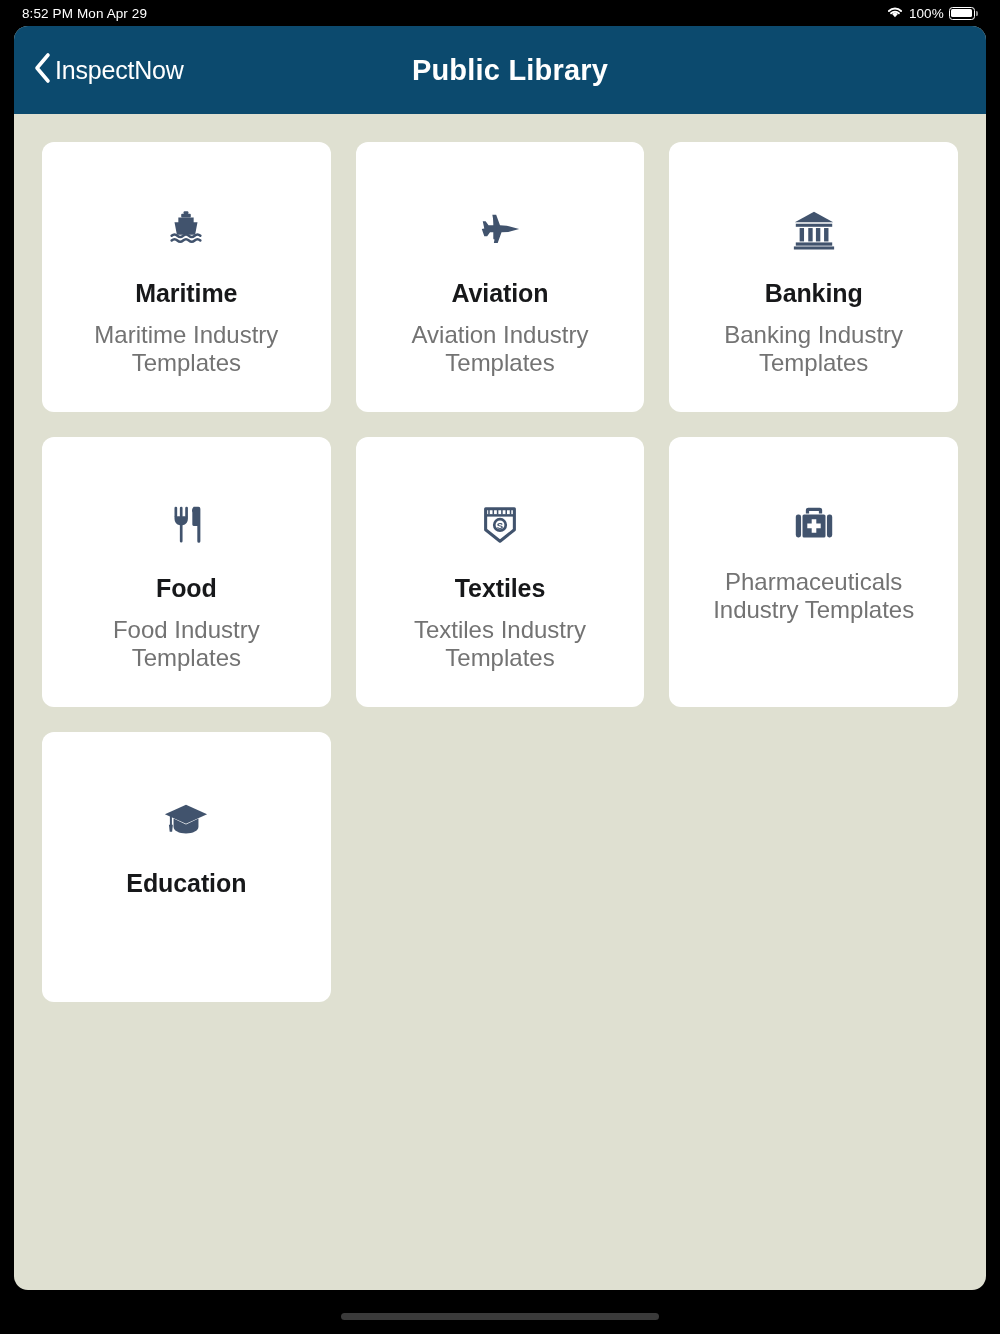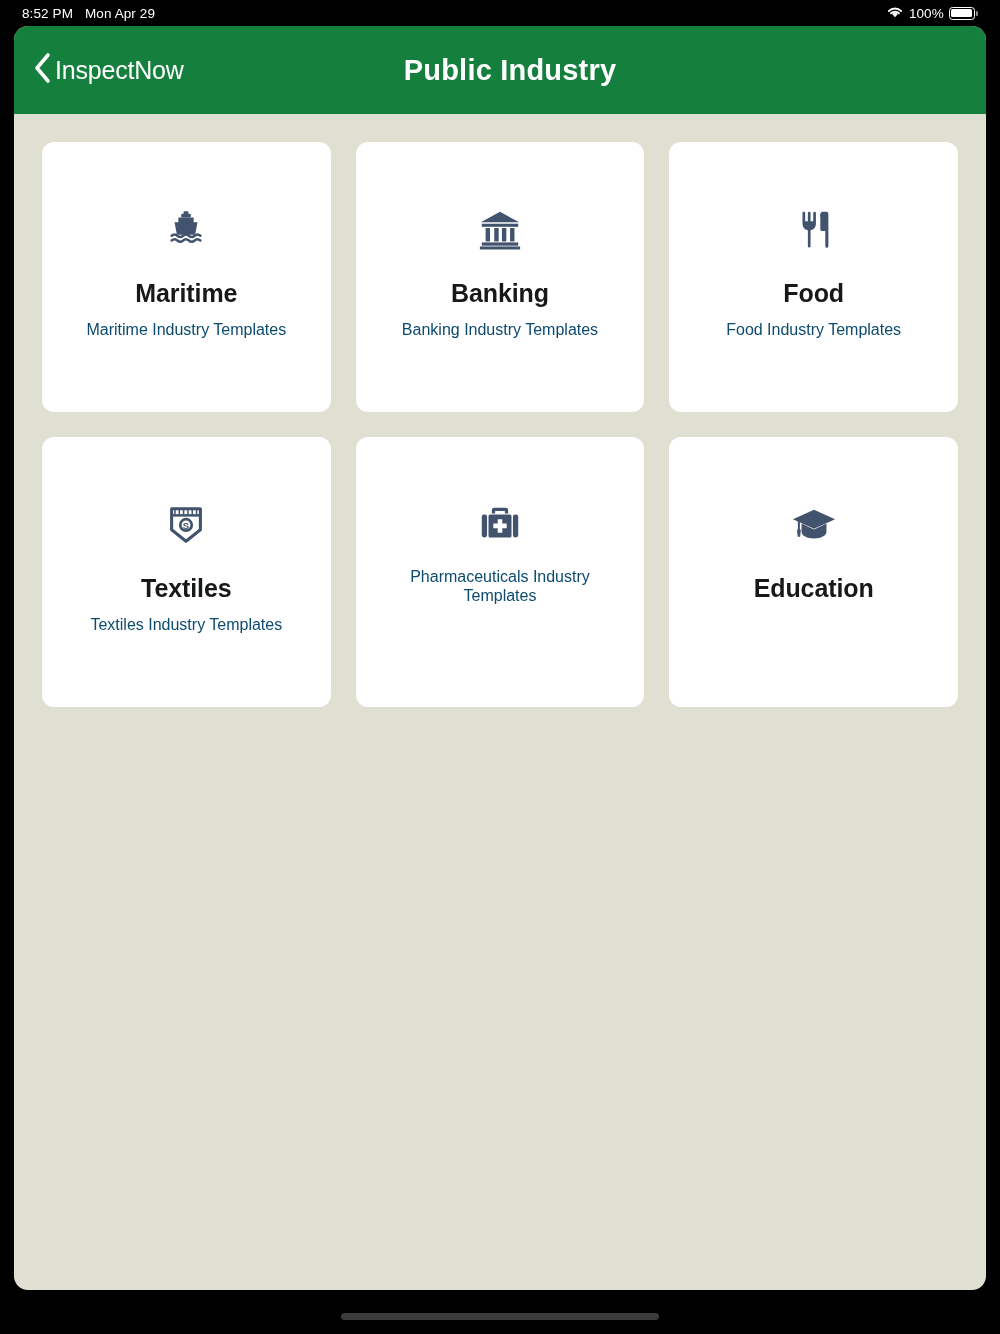--- a/index.html
+++ b/index.html
@@ -30,21 +30,21 @@
     align-items: center;
     justify-content: space-between;
     padding: 0 22px 0 22px;
     color: #ffffff;
     font-size: 13.5px;
     letter-spacing: 0.1px;
   }
   .status-left {
     display: flex;
     align-items: flex-start;
-    gap: 12px;
+    gap: 4px;
     white-space: nowrap;
   }
   .status-right {
     display: flex;
     align-items: center;
     gap: 5px;
     white-space: nowrap;
   }
   .wifi-icon { display: block; }
   .battery-wrap { display: flex; align-items: center; }
@@ -80,21 +80,21 @@
     border-radius: 14px;
     overflow: hidden;
     display: flex;
     flex-direction: column;
   }
 
   
   #nav-header {
     position: relative;
     height: 88px;
-    background: #15803d;
+    background: #0c4a6e;
     flex: 0 0 auto;
     display: flex;
     align-items: center;
     padding-left: 20px;
   }
   #back-button {
     position: absolute;
     left: 18px;
     top: 50%;
     transform: translateY(-50%);
@@ -151,23 +151,23 @@
   .card-title {
     margin-top: 19px;
     font-size: 25px;
     font-weight: 700;
     color: #17181a;
     text-align: center;
     letter-spacing: -0.1px;
   }
   .card-subtitle {
     margin-top: 13px;
-    font-size: 16px;
+    font-size: 24px;
     font-weight: 400;
-    color: #0c4a6e;
+    color: #737373;
     text-align: center;
     line-height: 1.18;
     max-width: 230px;
   }
 
   
   #home-indicator {
     position: absolute;
     bottom: 14px;
     left: 50%;
@@ -210,41 +210,51 @@
 
     <div id="nav-header">
       <div id="back-button">
         <span class="chev">
           <svg width="20" height="32" viewBox="0 0 20 32" fill="none">
             <path d="M16 3 L5 16 L16 29" stroke="#ffffff" stroke-width="3.6" stroke-linecap="round" stroke-linejoin="round" fill="none"></path>
           </svg>
         </span>
         <span id="back-label">InspectNow</span>
       </div>
-      <div id="nav-title">Public Industry</div>
+      <div id="nav-title">Public Library</div>
     </div>
 
     <div id="content">
       <div id="card-grid">
 
         <div class="card">
           <div class="card-icon">
             <svg width="46" height="46" viewBox="0 0 48 48" fill="#41536d">
               <rect x="19" y="8" width="10" height="4" rx="1"></rect>
               <rect x="21.5" y="5.5" width="5" height="3" rx="1"></rect>
               <path d="M16 12 h16 v5 h4 l-2.5 13 H14.5 L12 17 h4 z"></path>
               <path d="M9 31 q3 -2.6 6 0 q3 2.6 6 0 q3 -2.6 6 0 q3 2.6 6 0 q3 -2.6 6 0" stroke="#41536d" stroke-width="2.6" fill="none" stroke-linecap="round"></path>
               <path d="M9 36 q3 -2.6 6 0 q3 2.6 6 0 q3 -2.6 6 0 q3 2.6 6 0 q3 -2.6 6 0" stroke="#41536d" stroke-width="2.6" fill="none" stroke-linecap="round"></path>
             </svg>
           </div>
           <div class="card-title">Maritime</div>
           <div class="card-subtitle">Maritime Industry Templates</div>
         </div>
 
 
+        <div class="card">
+          <div class="card-icon">
+            <svg width="46" height="46" viewBox="0 0 48 48" fill="#41536d">
+              <path d="M44 24 L31 20.5 L24 20 L20 9 h-4 l2 11 h-6 l-3 -4 h-3 l1.6 7.5 L5 24 l2.6 7.5 h3 l3 -4 h6 l-2 11 h4 l4 -11 l7 -.5 Z"></path>
+              <rect x="17" y="13" width="3.2" height="22" rx="1.2"></rect>
+            </svg>
+          </div>
+          <div class="card-title">Aviation</div>
+          <div class="card-subtitle">Aviation Industry Templates</div>
+        </div>
 
         <div class="card">
           <div class="card-icon">
             <svg width="46" height="46" viewBox="0 0 48 48" fill="#41536d">
               <path d="M24 6 L44 17 H4 Z"></path>
               <rect x="5" y="18.5" width="38" height="3.2"></rect>
               <rect x="9" y="23" width="4.6" height="14"></rect>
               <rect x="18" y="23" width="4.6" height="14"></rect>
               <rect x="26" y="23" width="4.6" height="14"></rect>
               <rect x="34.5" y="23" width="4.6" height="14"></rect>

